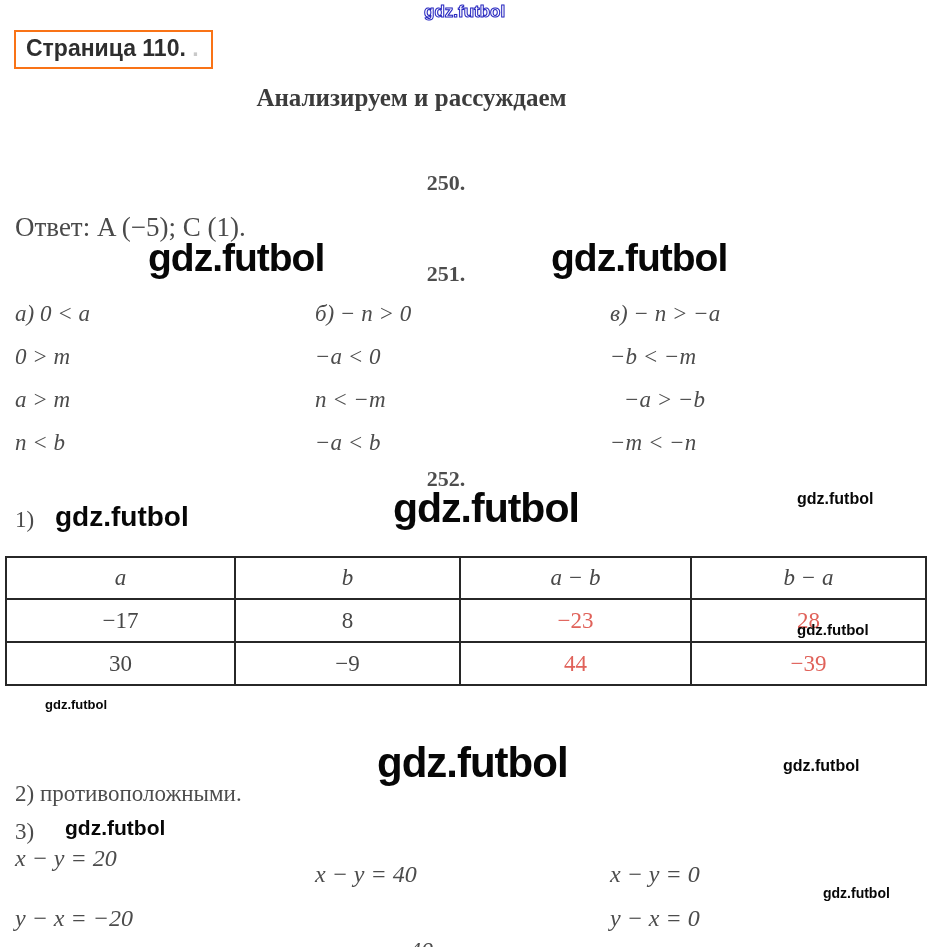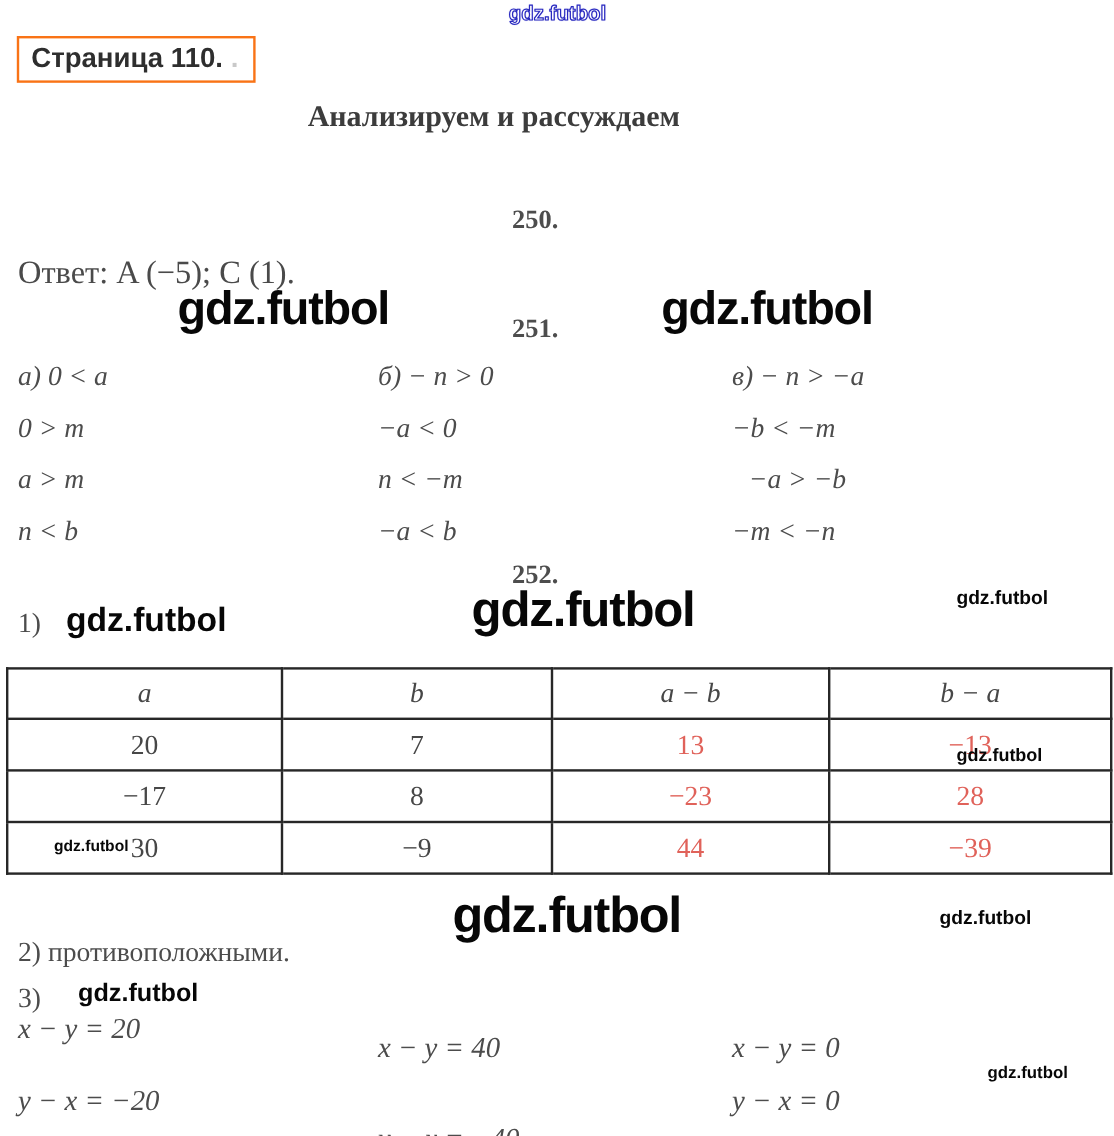--- a/index.html
+++ b/index.html
@@ -131,26 +131,20 @@
       <col class="c4">
     </colgroup>
   <tbody>
       <tr>
     <th>a</th>
     <th>b</th>
     <th>a − b</th>
     <th>b − a</th>
   </tr>
   <tr>
-    <td>20</td>
-    <td>7</td>
-    <td class="red">13</td>
-    <td class="red">−13</td>
-  </tr>
-  <tr>
     <td>−17</td>
     <td>8</td>
     <td class="red">−23</td>
     <td class="red">28</td>
   </tr>
   <tr>
     <td>30</td>
     <td>−9</td>
     <td class="red">44</td>
     <td class="red">−39</td>

